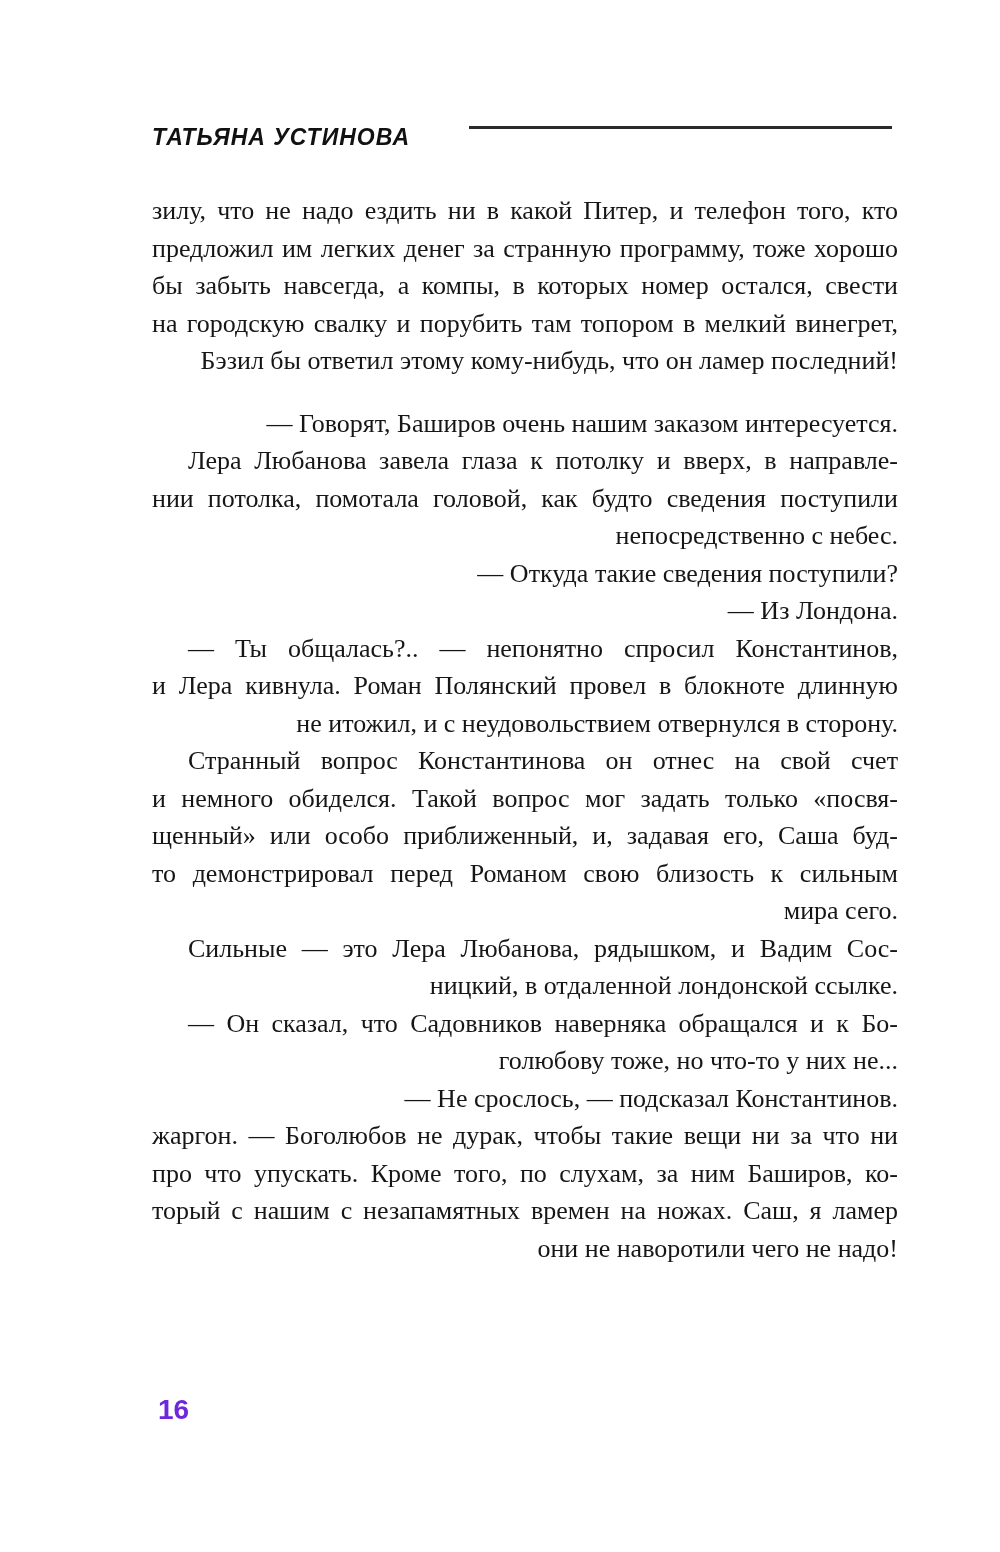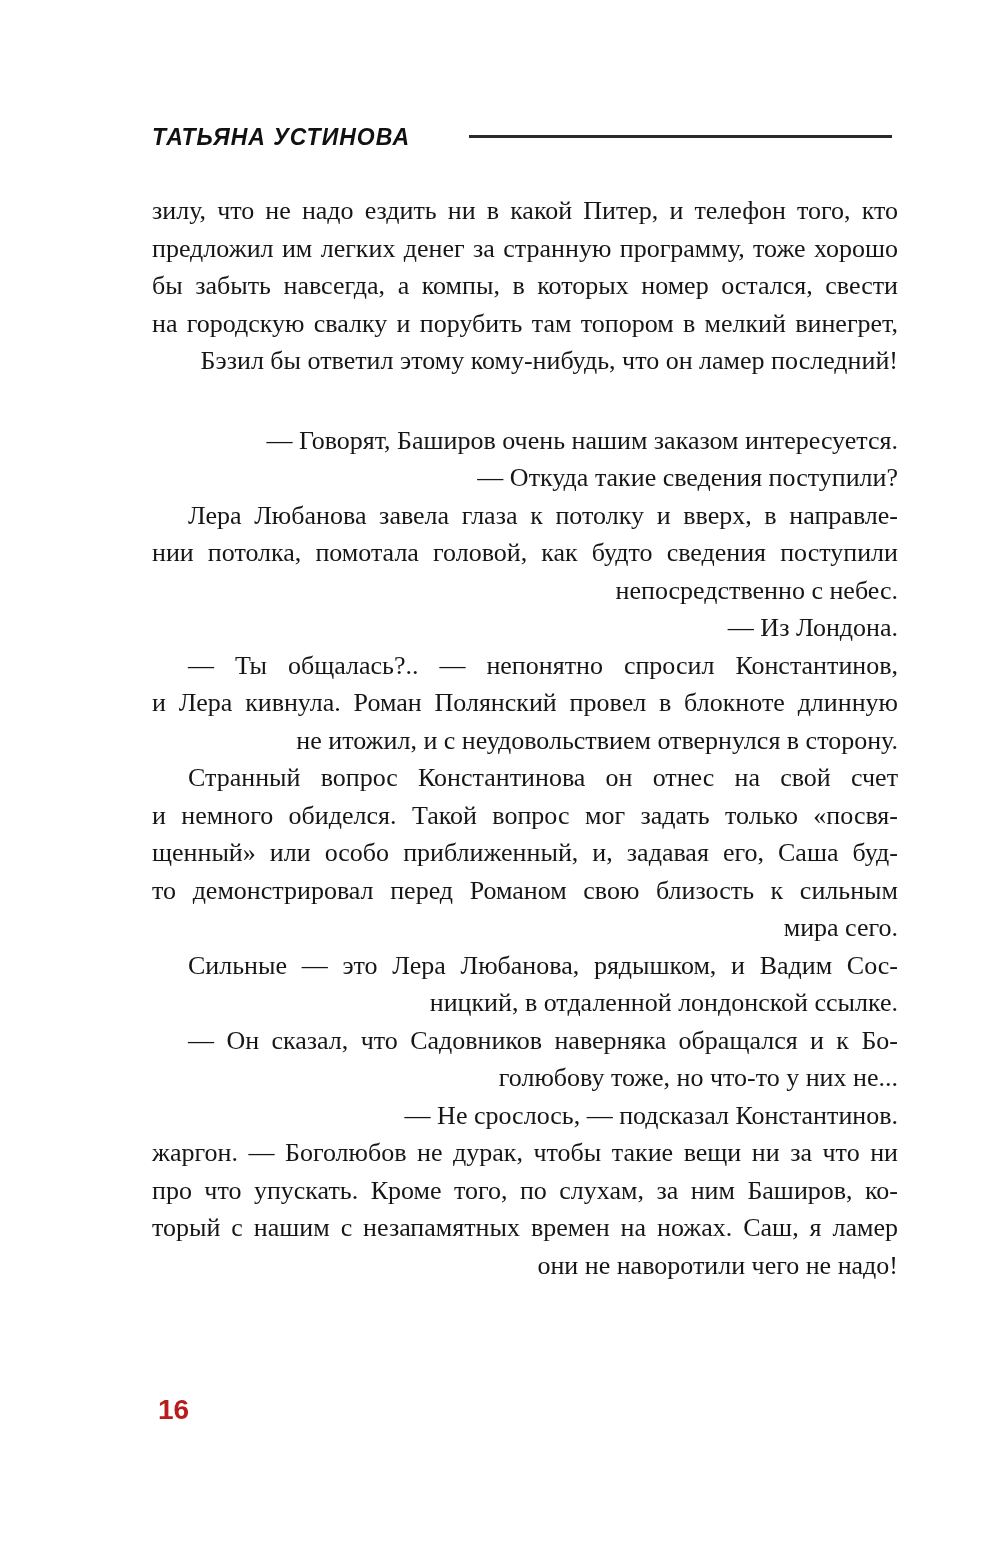--- a/index.html
+++ b/index.html
@@ -14,21 +14,21 @@
     background: #ffffff;
     overflow: hidden;
   }
   
   .running-head {
     position: absolute;
     left: 152px;
     top: 126px;
     width: 740px;
     display: flex;
-    align-items: center;
+    align-items: flex-start;
     gap: 45px;
   }
   .author {
     font-family: "Liberation Sans", sans-serif;
     font-weight: 700;
     font-style: italic;
     font-size: 23px;
     letter-spacing: 1px;
     color: #111111;
     white-space: nowrap;
@@ -45,39 +45,39 @@
     position: absolute;
     left: 152px;
     top: 192px;
     width: 746px;
     font-family: "Liberation Serif", serif;
     font-size: 26px;
     line-height: 37.5px;
     color: #161616;
   }
   .para { margin: 0; }
-  .para.gap-after { margin-bottom: 42px; }
+  .para.gap-after { margin-bottom: 25px; }
   .line {
     text-align: justify;
     text-align-last: justify;
   }
   .line.last {
     text-align: right;
     text-align-last: auto;
   }
   .line.first-indent { text-indent: 36px; }
   
   .page-number {
     position: absolute;
     left: 158px;
     top: 1396px;
     font-family: "Liberation Sans", sans-serif;
     font-weight: 700;
     font-size: 28px;
-    color: #b91c1c;
+    color: #6d28d9;
     line-height: 1;
   }
 </style>
 </head>
 <body>
 
 <div class="page">
 
   <div class="running-head">
     <span class="author">ТАТЬЯНА УСТИНОВА</span>
@@ -92,27 +92,27 @@
       <div class="line">бы забыть навсегда, а компы, в которых номер остался, свести</div>
       <div class="line">на городскую свалку и порубить там топором в мелкий винегрет,</div>
       <div class="line last">Бэзил бы ответил этому кому-нибудь, что он ламер последний!</div>
     </div>
 
     <div class="para">
       <div class="line last first-indent">— Говорят, Баширов очень нашим заказом интересуется.</div>
     </div>
 
     <div class="para">
-      <div class="line last first-indent">— Откуда такие сведения поступили?</div>
+      <div class="line first-indent">Лера Любанова завела глаза к потолку и вверх, в направле-</div>
+      <div class="line">нии потолка, помотала головой, как будто сведения поступили</div>
+      <div class="line last">непосредственно с небес.</div>
     </div>
 
     <div class="para">
-      <div class="line first-indent">Лера Любанова завела глаза к потолку и вверх, в направле-</div>
-      <div class="line">нии потолка, помотала головой, как будто сведения поступили</div>
-      <div class="line last">непосредственно с небес.</div>
+      <div class="line last first-indent">— Откуда такие сведения поступили?</div>
     </div>
 
     <div class="para">
       <div class="line last first-indent">— Из Лондона.</div>
     </div>
 
     <div class="para">
       <div class="line first-indent">— Ты общалась?.. — непонятно спросил Константинов,</div>
       <div class="line">и Лера кивнула. Роман Полянский провел в блокноте длинную</div>
       <div class="line last">не итожил, и с неудовольствием отвернулся в сторону.</div>

